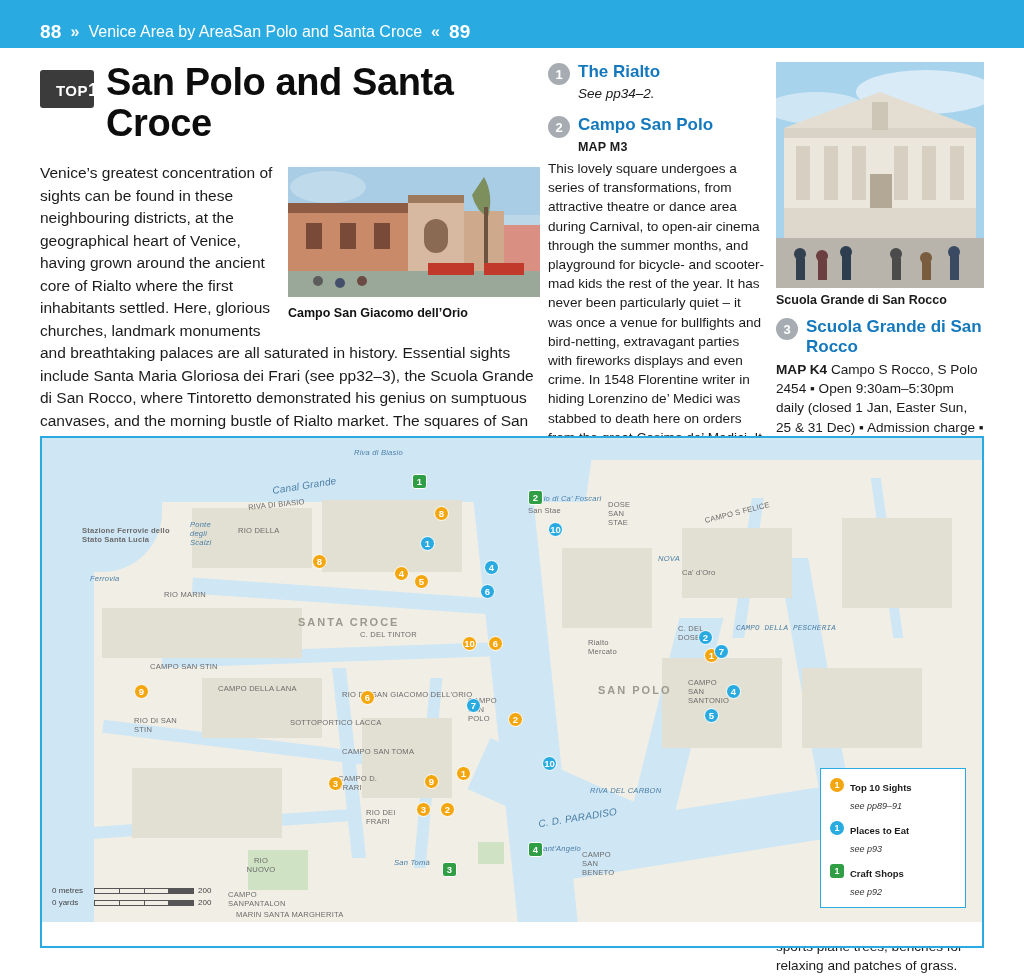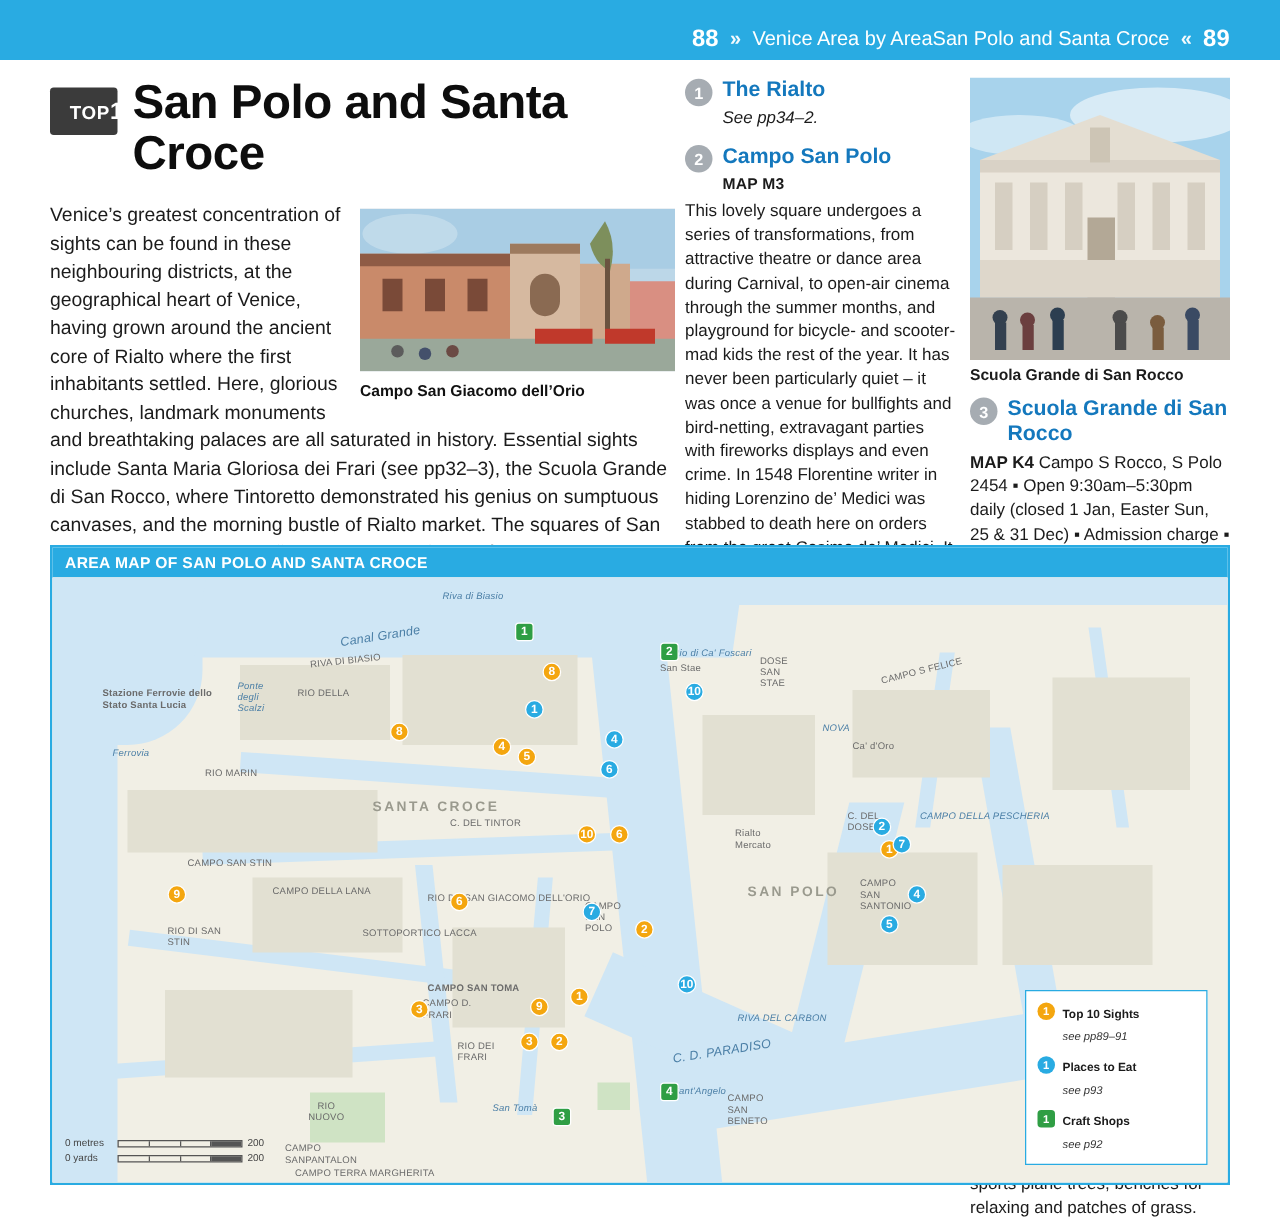--- a/index.html
+++ b/index.html
@@ -12,21 +12,21 @@
     position:relative;
     overflow:hidden;
   }
   
   .header {
     position:absolute; left:0; top:0; width:1024px; height:48px;
     background:#29abe2;
   }
   .header-inner {
     position:absolute; left:40px; right:40px; top:0; height:64px;
-    display:flex; align-items:center; justify-content:flex-end;
+    display:flex; align-items:center; justify-content:flex-start;
     color:#ffffff;
   }
   .hdr-left, .hdr-right { display:flex; align-items:center; gap:9px; }
   .pagenum { font-size:19px; font-weight:bold; letter-spacing:0.2px; }
   .chev { font-size:16px; font-weight:bold; opacity:.95; }
   .hdr-text { font-size:16px; }
   .hdr-right .hdr-text { font-weight:normal; }
 
   
   .col1 { position:absolute; left:40px; top:62px; width:500px; }
@@ -256,21 +256,20 @@
     <div class="entry-head">
       <span class="bullet grey">4</span>
       <span class="entry-title">Campo San Giacomo dell’Orio</span>
     </div>
     <div class="maptag" style="margin-left:30px;">MAP L2</div>
     <div class="body-text">This quintessential picturesque square, well off the beaten track, sports plane trees, benches for relaxing and patches of grass. Modest surrounding palaces are home to Venice University’s architectural faculties. The laid-back air and abundance of eateries and coffee shops make it very inviting, and there’s no lack of subjects for photographers or artists.</div>
   </div>
 </div>
 
 <div class="mapbox">
-  <div class="mapbar">AREA MAP OF SAN POLO AND SANTA CROCE</div>
   <div class="mapcanvas">
 
     <div class="island" style="left:0;top:0;width:944px;height:484px;background:#f1efe5;"></div>
 
     <div class="water" style="left:0;top:0;width:944px;height:22px;"></div>
     <div class="water" style="left:0;top:14px;width:120px;height:120px;border-radius:0 0 60px 0;"></div>
     <div class="water" style="left:0;top:120px;width:52px;height:364px;"></div>
     <div class="water" style="left:118px;top:0;width:430px;height:64px;transform:skewX(-8deg);"></div>
     <div class="water" style="left:452px;top:28px;width:60px;height:460px;transform:skewX(6deg);"></div>
     <div class="water" style="left:430px;top:330px;width:160px;height:56px;transform:rotate(24deg);"></div>
@@ -311,41 +310,41 @@
     <div class="maplabel w" style="left:48px;top:136px;">Ferrovia</div>
     <div class="maplabel" style="left:196px;top:88px;">RIO DELLA</div>
     <div class="maplabel" style="left:122px;top:152px;">RIO MARIN</div>
     <div class="maplabel" style="left:318px;top:192px;">C. DEL TINTOR</div>
     <div class="maplabel" style="left:300px;top:252px;">RIO DE SAN GIACOMO DELL'ORIO</div>
     <div class="maplabel" style="left:108px;top:224px;">CAMPO SAN STIN</div>
     <div class="maplabel" style="left:176px;top:246px;">CAMPO DELLA LANA</div>
     <div class="maplabel" style="left:248px;top:280px;">SOTTOPORTICO LACCA</div>
     <div class="maplabel" style="left:92px;top:278px;width:46px;white-space:normal;">RIO DI SAN STIN</div>
     <div class="maplabel" style="left:296px;top:336px;width:44px;white-space:normal;">CAMPO D. FRARI</div>
-    <div class="maplabel" style="left:300px;top:324px;font-weight:bold;">CAMPO SAN TOMA</div>
+    <div class="maplabel" style="left:300px;top:309px;">CAMPO SAN TOMA</div>
     <div class="maplabel" style="left:324px;top:370px;width:34px;white-space:normal;">RIO DEI FRARI</div>
     <div class="maplabel" style="left:426px;top:258px;width:40px;white-space:normal;">CAMPO SAN POLO</div>
     <div class="maplabel w" style="left:352px;top:420px;">San Tomà</div>
     <div class="maplabel w" style="left:496px;top:406px;">Sant'Angelo</div>
     <div class="maplabel" style="left:540px;top:412px;width:40px;white-space:normal;">CAMPO SAN BENETO</div>
     <div class="maplabel" style="left:198px;top:418px;width:42px;white-space:normal;text-align:center;">RIO NUOVO</div>
     <div class="maplabel" style="left:186px;top:452px;width:44px;white-space:normal;">CAMPO SANPANTALON</div>
     <div class="maplabel w" style="left:496px;top:56px;">Rio di Ca' Foscari</div>
     <div class="maplabel" style="left:486px;top:68px;width:38px;white-space:normal;">San Stae</div>
     <div class="maplabel" style="left:566px;top:62px;width:34px;white-space:normal;">DOSE SAN STAE</div>
     <div class="maplabel" style="left:662px;top:70px;transform:rotate(-14deg);">CAMPO S FELICE</div>
     <div class="maplabel w" style="left:616px;top:116px;">NOVA</div>
     <div class="maplabel" style="left:640px;top:130px;width:40px;white-space:normal;">Ca' d'Oro</div>
     <div class="maplabel" style="left:636px;top:186px;width:40px;white-space:normal;">C. DEL DOSE</div>
-    <div class="maplabel w" style="left:694px;top:186px;">CAMPO DELLA PESCHERIA</div>
+    <div class="maplabel w" style="left:694px;top:186px;font-family:Liberation Mono, monospace;">CAMPO DELLA PESCHERIA</div>
     <div class="maplabel" style="left:546px;top:200px;width:42px;white-space:normal;">Rialto Mercato</div>
     <div class="maplabel" style="left:646px;top:240px;width:44px;white-space:normal;">CAMPO SAN SANTONIO</div>
     <div class="maplabel w" style="left:548px;top:348px;">RIVA DEL CARBON</div>
     <div class="maplabel w" style="left:496px;top:374px;transform:rotate(-9deg);font-size:10px;">C. D. PARADISO</div>
-    <div class="maplabel" style="left:194px;top:472px;">CAMPO TERRA MARGHERITA</div>
+    <div class="maplabel" style="left:194px;top:472px;">MARIN SANTA MARGHERITA</div>
 
     <div class="pin" style="left:392px;top:68px;">8</div>
     <div class="pin" style="left:270px;top:116px;">8</div>
     <div class="pin" style="left:352px;top:128px;">4</div>
     <div class="pin" style="left:372px;top:136px;">5</div>
     <div class="pin" style="left:420px;top:198px;">10</div>
     <div class="pin" style="left:446px;top:198px;">6</div>
     <div class="pin" style="left:318px;top:252px;">6</div>
     <div class="pin" style="left:92px;top:246px;">9</div>
     <div class="pin" style="left:286px;top:338px;">3</div>

